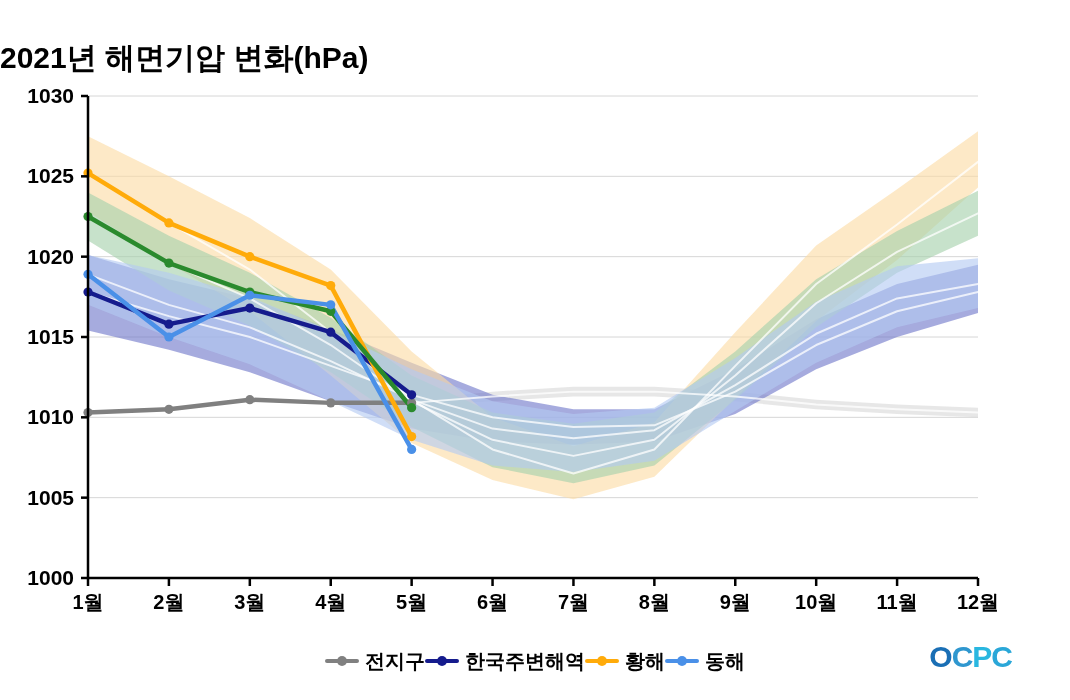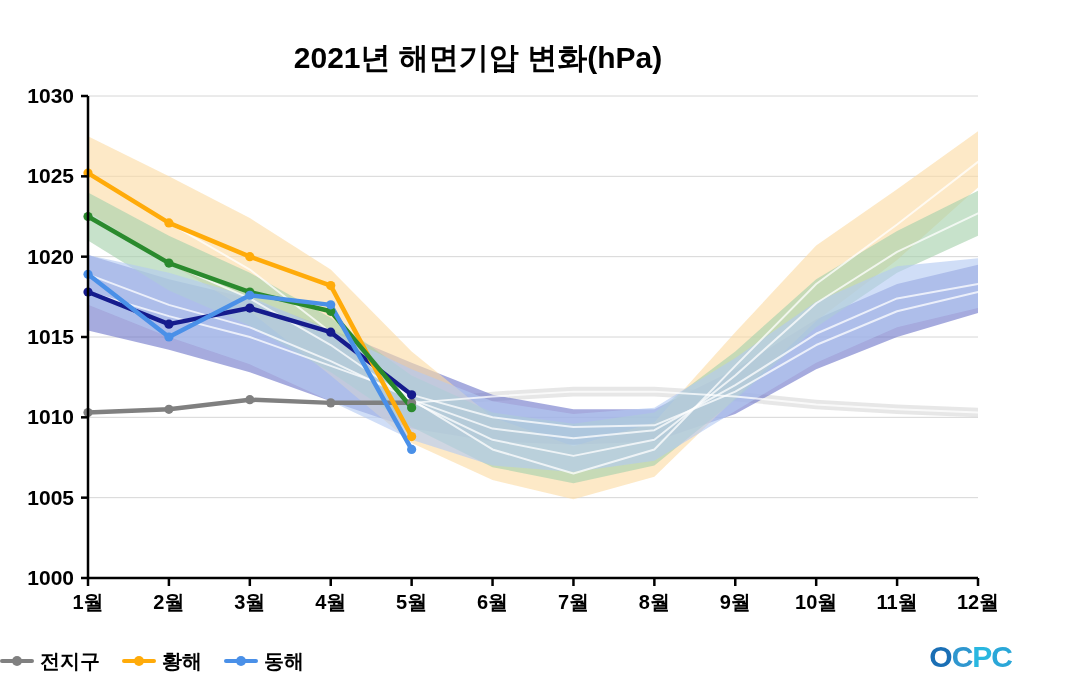--- a/index.html
+++ b/index.html
@@ -3,35 +3,35 @@
 <meta charset="utf-8">
 <style>
   html,body{margin:0;padding:0;}
   body{
     width:1070px;height:700px;background:#ffffff;
     font-family:"Liberation Sans","DejaVu Sans",sans-serif;
     overflow:hidden;position:relative;
   }
   #chart-root{position:absolute;inset:0;}
   #chart-title{
-    position:absolute;left:0;top:38px;width:956px;text-align:center;
+    position:absolute;left:0;top:38px;width:956px;
     font-size:30px;font-weight:bold;color:#000;letter-spacing:0px;
   }
   #plot-svg{position:absolute;left:0;top:0;}
   .ytick-label{
     font-size:21px;font-weight:bold;fill:#000;text-anchor:end;
     font-family:"Liberation Sans","DejaVu Sans",sans-serif;
   }
   .xtick-label{
     font-size:20px;font-weight:bold;fill:#000;text-anchor:middle;
     font-family:"Liberation Sans","DejaVu Sans",sans-serif;
   }
   #legend{
     position:absolute;left:0;top:640px;width:1070px;height:42px;
-    display:flex;align-items:center;justify-content:flex-start;gap:22px;
+    display:flex;align-items:center;justify-content:center;
     pointer-events:auto;
   }
   .legend-item{display:flex;align-items:center;gap:6px;}
   .legend-swatch{position:relative;width:34px;height:14px;display:inline-block;}
   .legend-swatch .bar{
     position:absolute;left:0;top:5px;width:34px;height:4px;border-radius:2px;
   }
   .legend-swatch .dot{
     position:absolute;left:12px;top:2px;width:10px;height:10px;border-radius:50%;
   }
@@ -161,20 +161,27 @@
   <div id="legend">
       <div class="legend-item">
         <span class="legend-swatch">
           <span class="bar" style="background: rgb(128, 128, 128);"></span>
           <span class="dot" style="background: rgb(128, 128, 128);"></span>
         </span>
         <span class="legend-label">전지구</span>
       </div>
       <div class="legend-item">
         <span class="legend-swatch">
+          <span class="bar" style="background: rgb(21, 27, 141);"></span>
+          <span class="dot" style="background: rgb(21, 27, 141);"></span>
+        </span>
+        <span class="legend-label">한국주변해역</span>
+      </div>
+      <div class="legend-item">
+        <span class="legend-swatch">
           <span class="bar" style="background: rgb(255, 171, 10);"></span>
           <span class="dot" style="background: rgb(255, 171, 10);"></span>
         </span>
         <span class="legend-label">황해</span>
       </div>
       <div class="legend-item">
         <span class="legend-swatch">
           <span class="bar" style="background: rgb(74, 144, 232);"></span>
           <span class="dot" style="background: rgb(74, 144, 232);"></span>
         </span>

